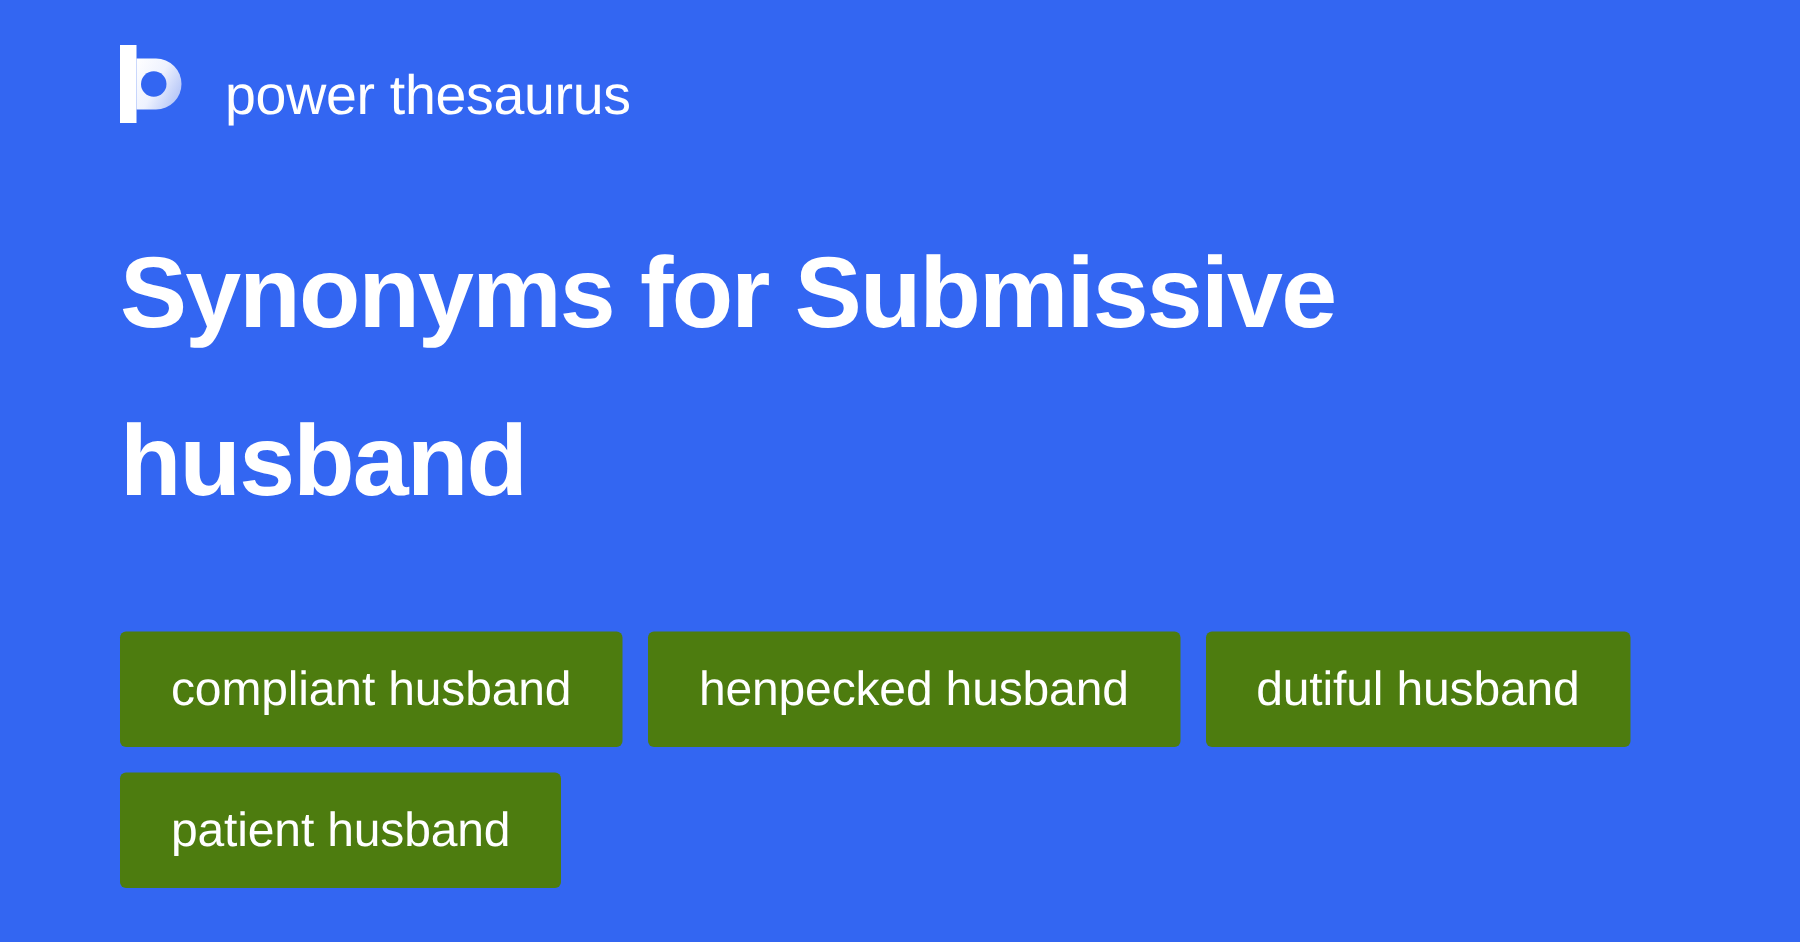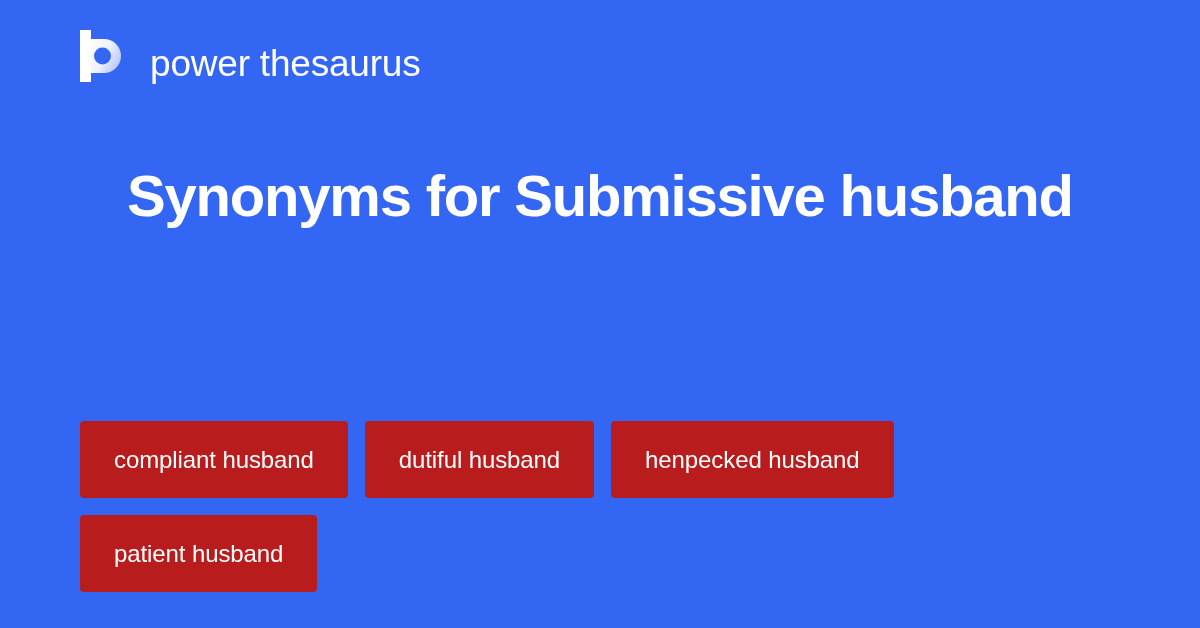--- a/index.html
+++ b/index.html
@@ -37,46 +37,45 @@
     line-height:1;
     white-space:nowrap;
   }
 
   
   .headline {
     position:absolute;
     left:80px; top:140px;
     width:1060px;
     color:#ffffff;
-    font-size:58px;
+    font-size:67px;
     font-weight:700;
     line-height:112px;
     letter-spacing:-1.2px;
-    margin-left:47px;
   }
 
   
   .chips {
     position:absolute;
     left:80px; top:421px;
     width:1060px;
     display:flex;
     flex-wrap:wrap;
     gap:17px 17px;
   }
   .chip {
-    background:#b91c1c;
+    background:#4d7c0f;
     color:#ffffff;
     border-radius:4px;
     height:77px;
     display:flex;
     align-items:center;
     justify-content:center;
     padding:0 34px;
-    font-size:24px;
+    font-size:32px;
     font-weight:400;
     letter-spacing:-0.1px;
     white-space:nowrap;
   }
 </style>
 </head>
 <body>
 
 <div class="brand">
   <span class="brand-mark">
@@ -98,21 +97,21 @@
   <span class="brand-word">power thesaurus</span>
 </div>
 
 <h1 class="headline">Synonyms for Submissive husband</h1>
 
 <div class="chips">
     <div class="chip">
       <span>compliant husband</span>
     </div>
     <div class="chip">
-      <span>dutiful husband</span>
+      <span>henpecked husband</span>
     </div>
     <div class="chip">
-      <span>henpecked husband</span>
+      <span>dutiful husband</span>
     </div>
     <div class="chip">
       <span>patient husband</span>
     </div>
   </div>
 
 </body></html>

